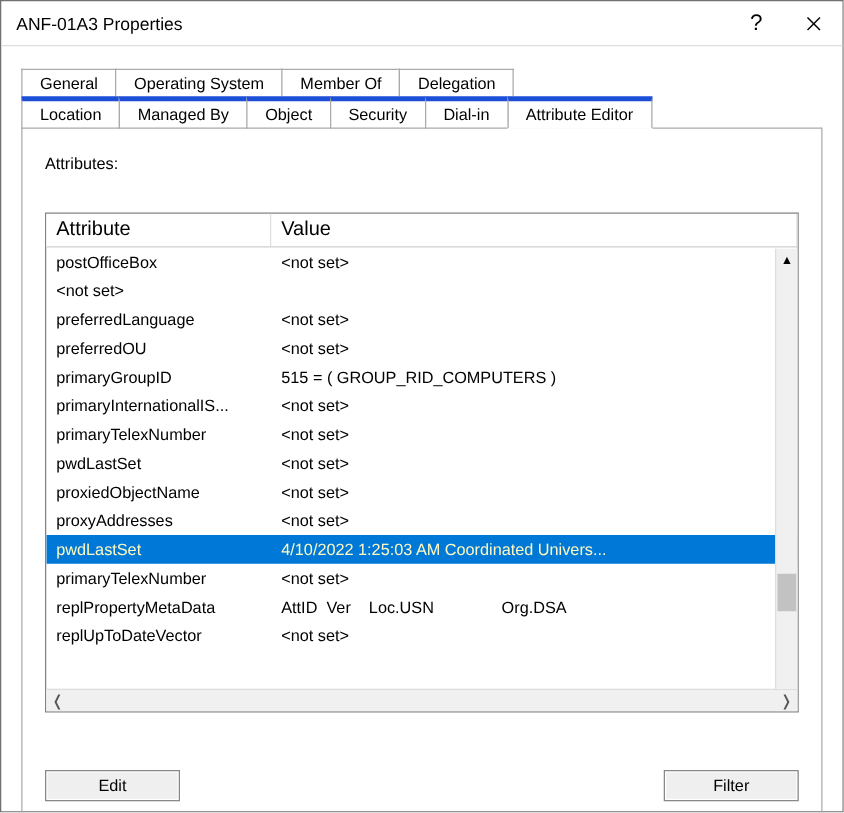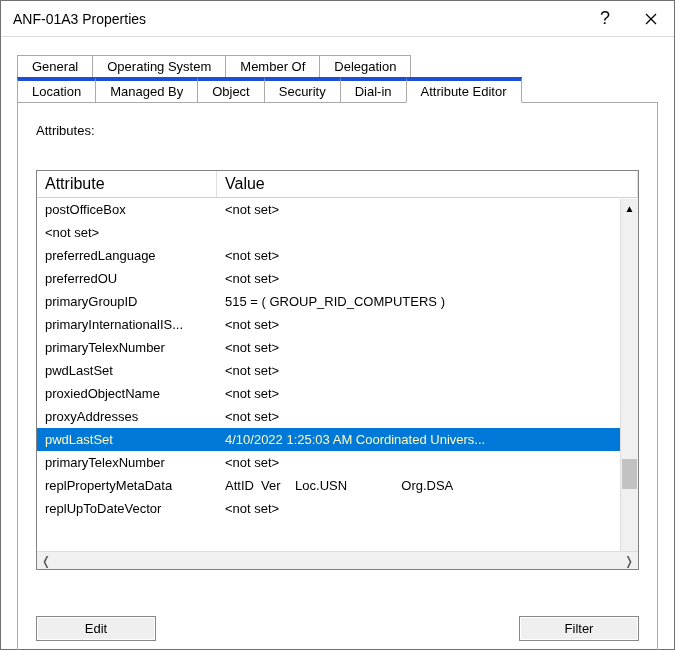--- a/index.html
+++ b/index.html
@@ -158,21 +158,21 @@
   }
   .btn-row {
     display: flex;
     justify-content: space-between;
     margin-top: 18px;
   }
   .btn {
     border: 1px solid #888;
     background: #efefef;
     padding: 4px 0;
-    width: 120px;
+    width: 108px;
     text-align: center;
     font-size: 13px;
     cursor: default;
     box-shadow: inset 0 0 0 1px #fff;
   }
 </style>
 </head>
 <body>
 
 <div class="window">

